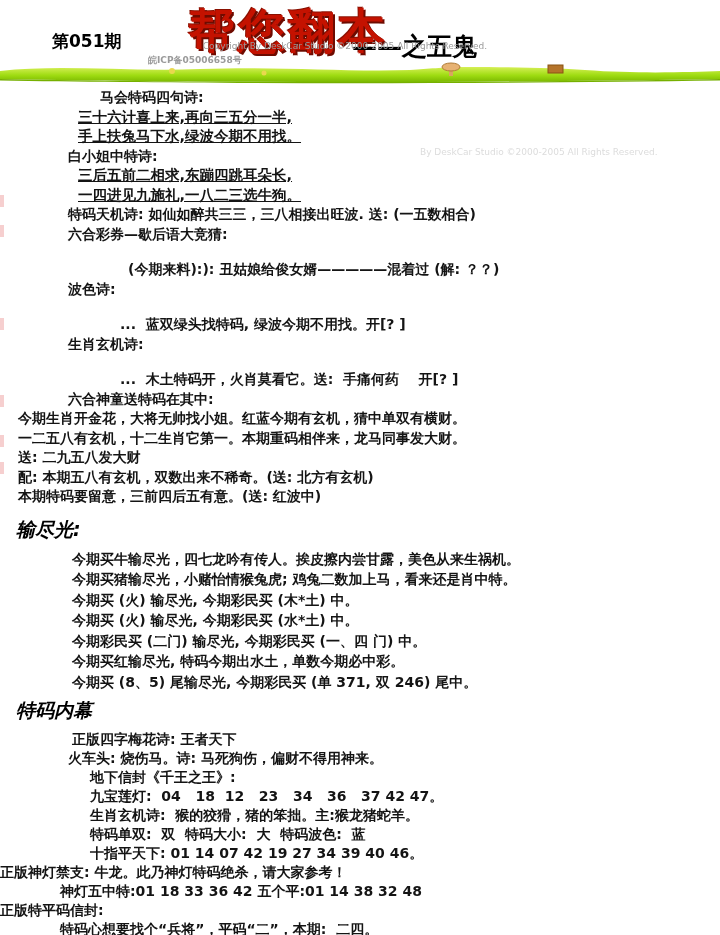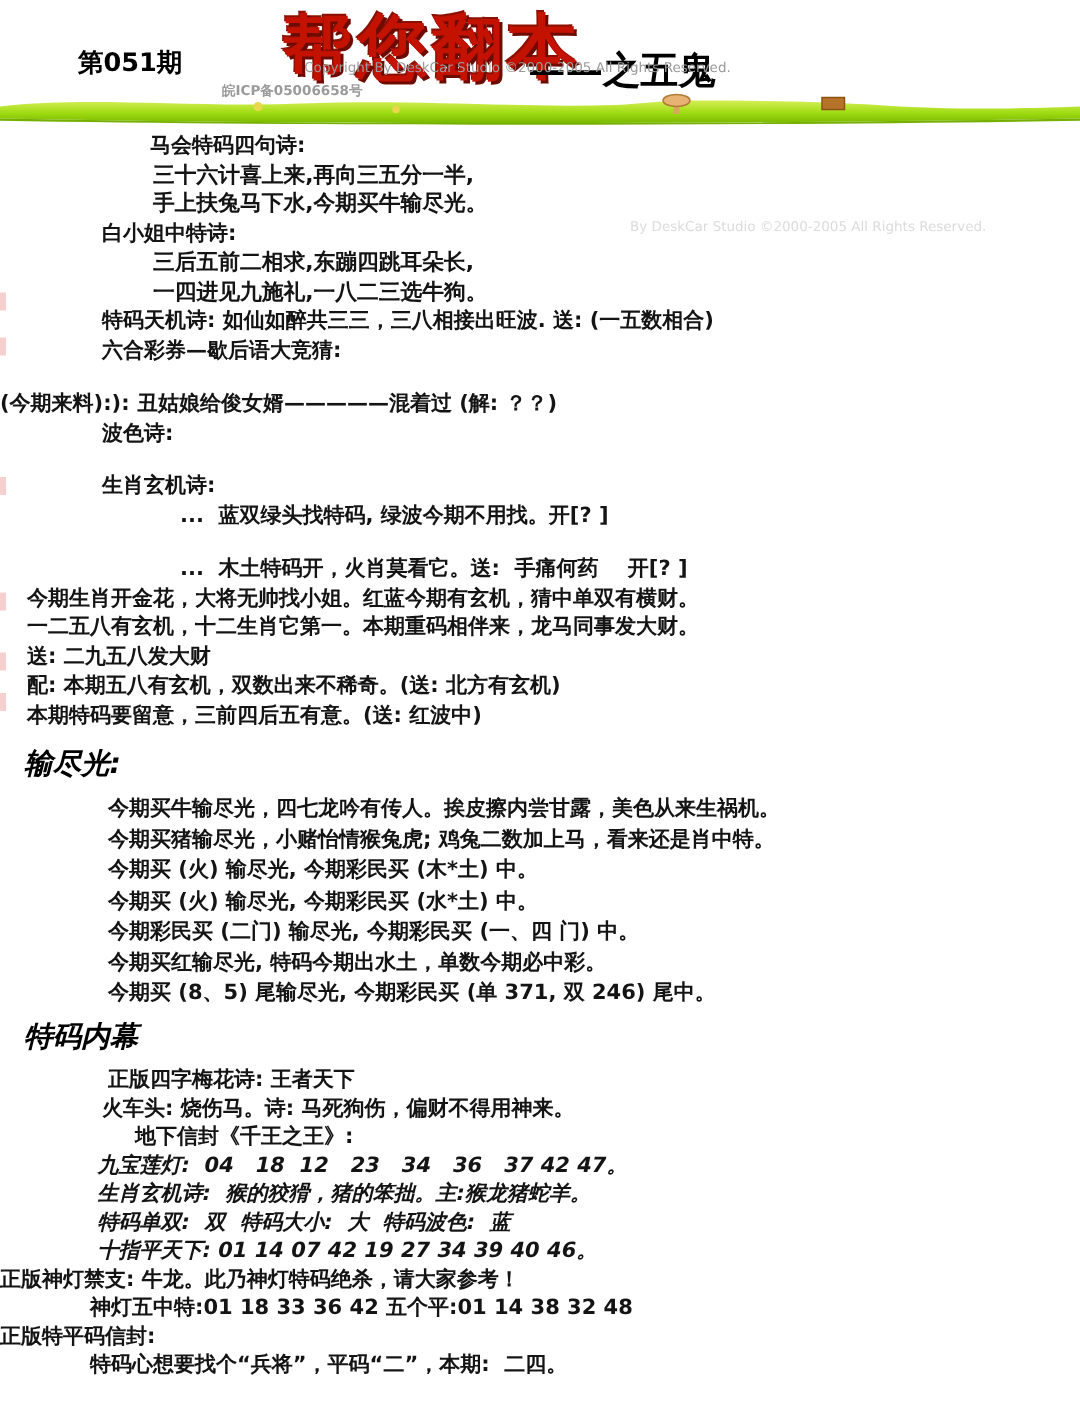--- a/index.html
+++ b/index.html
@@ -54,28 +54,28 @@
   }
   .poem{font-size:14.5px;}
   .sec-h{
     font-size:19px;font-weight:bold;color:#000;
     margin-left:16px;line-height:24px;font-style:italic;
   }
   .nm{line-height:19px;}
   .i18{margin-left:18px;}
   .i58{}
   .i60{margin-left:60px;}
-  .i62{margin-left:65px;font-style:italic;}
+  .i62{margin-left:90px;}
   .i68{margin-left:68px;}
   .i72{margin-left:72px;}
   .i90{margin-left:90px;}
   .i100{margin-left:100px;}
   .i120{margin-left:120px;}
-  .i128{}
-  .i195{margin-left:102px;}
+  .i128{margin-left:128px;}
+  .i195{margin-left:78px;text-decoration:underline;}
   .gap16{height:16px;}
   .gap10{height:10px;}
   .gap8{height:8px;}
   .gap6{height:6px;}
 </style>
 </head>
 <body>
 
 <div class="issue">第051期</div>
 <div class="big-title">帮您翻本</div>
@@ -108,34 +108,35 @@
 <div class="tick" style="top:225px"></div>
 <div class="tick" style="top:318px"></div>
 <div class="tick" style="top:395px"></div>
 <div class="tick" style="top:435px"></div>
 <div class="tick" style="top:462px"></div>
 
 <div class="content">
 
   <div class="ln i100">马会特码四句诗:</div>
   <div class="ln i195 poem">三十六计喜上来,再向三五分一半,</div>
-  <div class="ln i195 poem">手上扶兔马下水,今期买牛输尽光。</div>
+  <div class="ln i195 poem">手上扶兔马下水,绿波今期不用找。</div>
   <div class="ln i68">白小姐中特诗:</div>
   <div class="ln i195 poem">三后五前二相求,东蹦四跳耳朵长,</div>
   <div class="ln i195 poem">一四进见九施礼,一八二三选牛狗。</div>
   <div class="ln i68">特码天机诗: 如仙如醉共三三，三八相接出旺波. 送: (一五数相合)</div>
   <div class="ln i68">六合彩券—歇后语大竞猜:</div>
   <div class="gap16"></div>
   <div class="ln i128">(今期来料):): 丑姑娘给俊女婿—————混着过 (解: ？？)</div>
   <div class="ln i68">波色诗:</div>
   <div class="gap16"></div>
+  <div class="ln i120">...  蓝双绿头找特码, 绿波今期不用找。开[? ]</div>
   <div class="ln i68">生肖玄机诗:</div>
-  <div class="ln i120">...  蓝双绿头找特码, 绿波今期不用找。开[? ]</div>
   <div class="gap16"></div>
   <div class="ln i120">...  木土特码开，火肖莫看它。送:  手痛何药    开[? ]</div>
+  <div class="ln i68">六合神童送特码在其中:</div>
   <div class="ln i18">今期生肖开金花，大将无帅找小姐。红蓝今期有玄机，猜中单双有横财。</div>
   <div class="ln i18">一二五八有玄机，十二生肖它第一。本期重码相伴来，龙马同事发大财。</div>
   <div class="ln i18">送: 二九五八发大财</div>
   <div class="ln i18">配: 本期五八有玄机，双数出来不稀奇。(送: 北方有玄机)</div>
   <div class="ln i18">本期特码要留意，三前四后五有意。(送: 红波中)</div>
 
   <div class="gap10"></div>
   <div class="sec-h">输尽光:</div>
   <div class="gap8"></div>
   <div class="ln i72" style="line-height:20.5px">今期买牛输尽光，四七龙吟有传人。挨皮擦内尝甘露，美色从来生祸机。</div>

